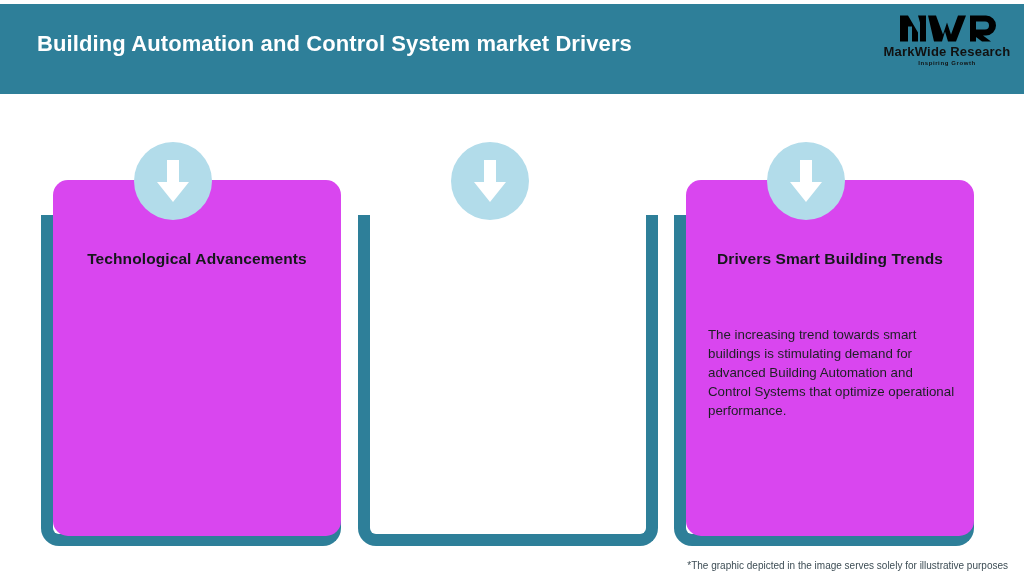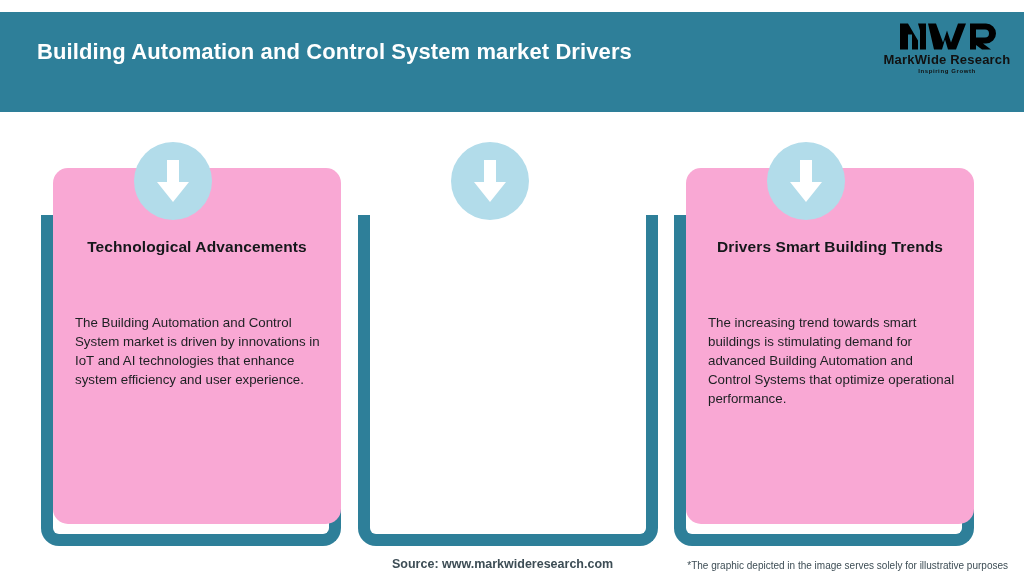--- a/index.html
+++ b/index.html
@@ -7,21 +7,21 @@
     width:1024px;height:576px;
     background:#ffffff;
     font-family:"Liberation Sans", sans-serif;
     overflow:hidden;
     position:relative;
   }
   #stage{position:absolute;inset:0;width:1024px;height:576px;}
 
   
   .header{
-    position:absolute;left:0;top:12px;width:1024px;height:100px;
+    position:absolute;left:0;top:4px;width:1024px;height:90px;
     background:#2e7f99;
   }
   .header-title{
     position:absolute;left:37px;top:27px;
     font-size:22px;font-weight:bold;color:#ffffff;
     letter-spacing:.1px;white-space:nowrap;
   }
   .logo{
     position:absolute;right:22px;top:8px;width:110px;height:54px;
     display:flex;flex-direction:column;align-items:center;justify-content:flex-start;
@@ -47,22 +47,22 @@
     position:absolute;left:17px;top:215px;width:300px;height:331px;
     border-left:12px solid #2e7f99;
     border-bottom:12px solid #2e7f99;
     border-right:12px solid #2e7f99;
     border-bottom-left-radius:18px;
     border-bottom-right-radius:18px;
     box-sizing:border-box;
   }
 
   .card{
-    position:absolute;left:29px;top:168px;width:288px;height:356px;
-    background:#f9a8d4;border-radius:15px;box-sizing:border-box;
+    position:absolute;left:29px;top:180px;width:288px;height:356px;
+    background:#d946ef;border-radius:15px;box-sizing:border-box;
     padding:0 20px;
   }
 
   .badge{
     position:absolute;left:110px;top:142px;width:78px;height:78px;
     border-radius:50%;background:#b2dcea;
     display:flex;align-items:center;justify-content:center;
   }
   .badge svg{display:block;}
 
@@ -110,21 +110,20 @@
       </svg>
       <div class="logo-name">MarkWide Research</div>
       <div class="logo-tag">Inspiring Growth</div>
     </div>
   </div>
 
   <div class="col c0">
     <div class="frame"></div>
     <div class="card">
       <div class="card-title">Technological Advancements</div>
-      <div class="card-body">The Building Automation and Control System market is driven by innovations in IoT and AI technologies that enhance system efficiency and user experience.</div>
     </div>
     <div class="badge">
       <svg width="40" height="46" viewBox="0 0 40 46">
         <polygon points="14,2 26,2 26,24 36,24 20,44 4,24 14,24" fill="#ffffff"></polygon>
       </svg>
     </div>
   </div>
 
   <div class="col c1">
     <div class="frame"></div>
@@ -141,16 +140,15 @@
       <div class="card-title">Drivers Smart Building Trends</div>
       <div class="card-body">The increasing trend towards smart buildings is stimulating demand for advanced Building Automation and Control Systems that optimize operational performance.</div>
     </div>
     <div class="badge">
       <svg width="40" height="46" viewBox="0 0 40 46">
         <polygon points="14,2 26,2 26,24 36,24 20,44 4,24 14,24" fill="#ffffff"></polygon>
       </svg>
     </div>
   </div>
 
-  <div class="source">Source: www.markwideresearch.com</div>
   <div class="disclaimer">*The graphic depicted in the image serves solely for illustrative purposes</div>
 
 </div>
 
 </body></html>

